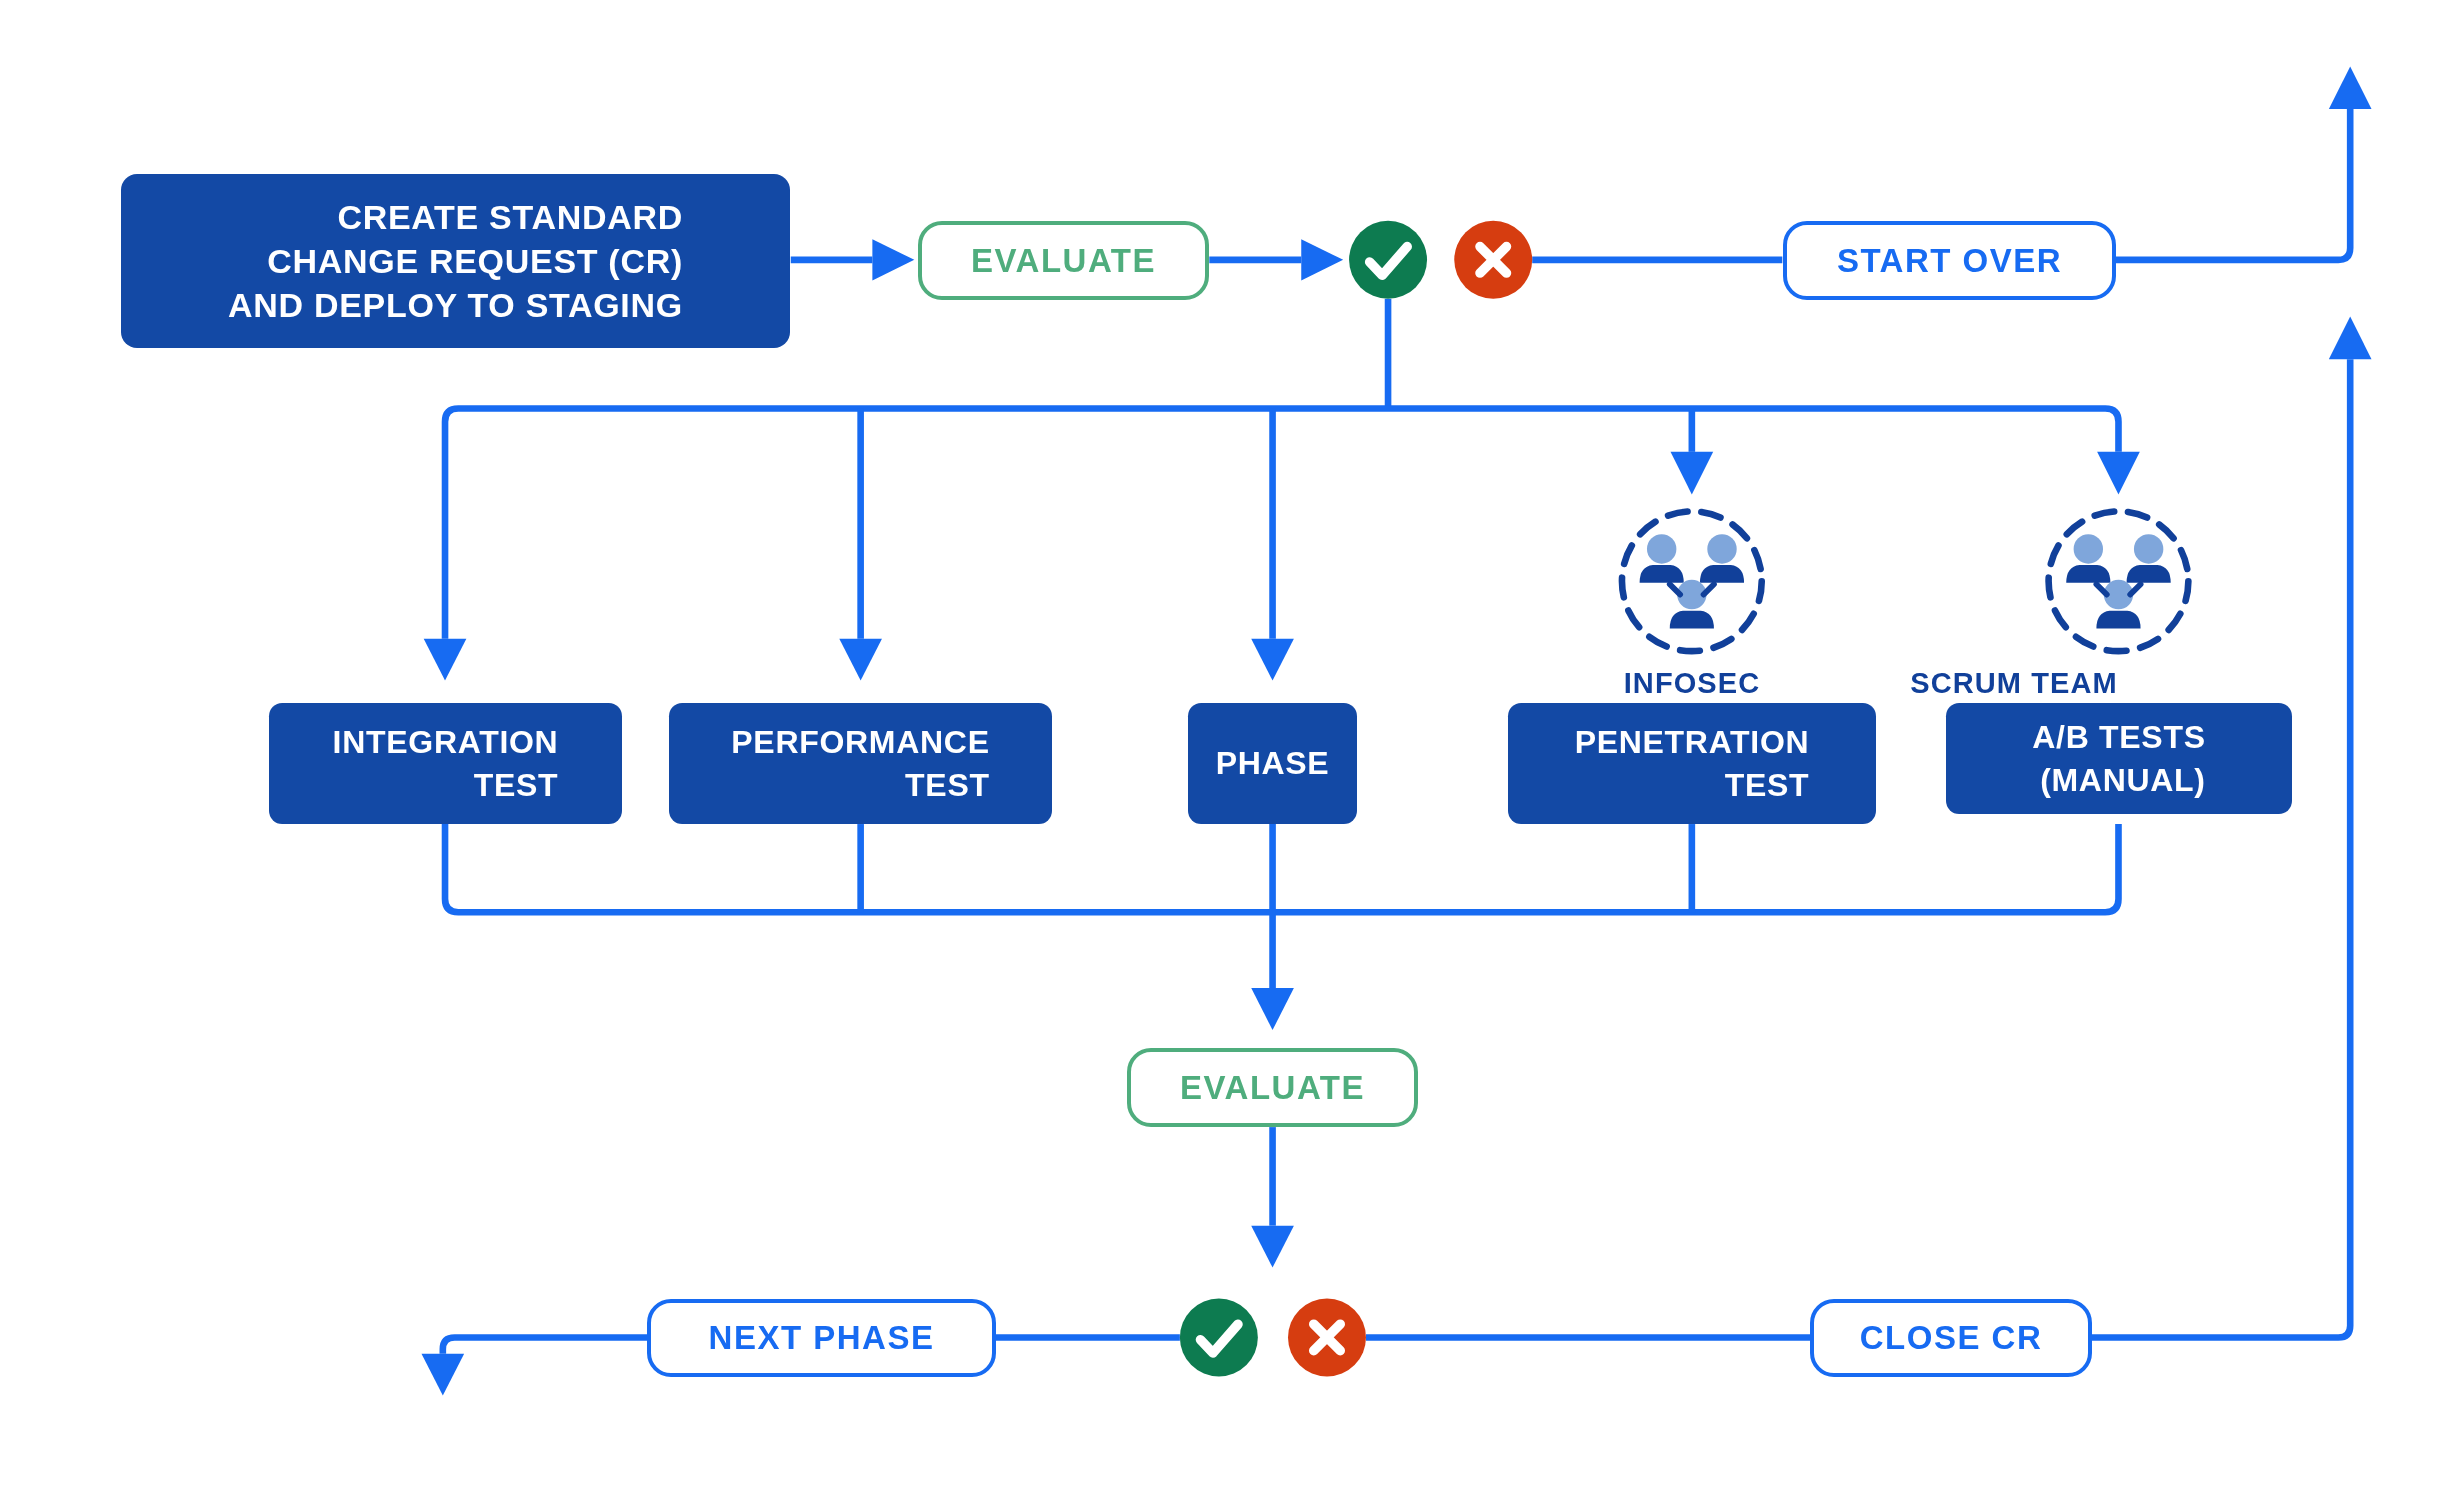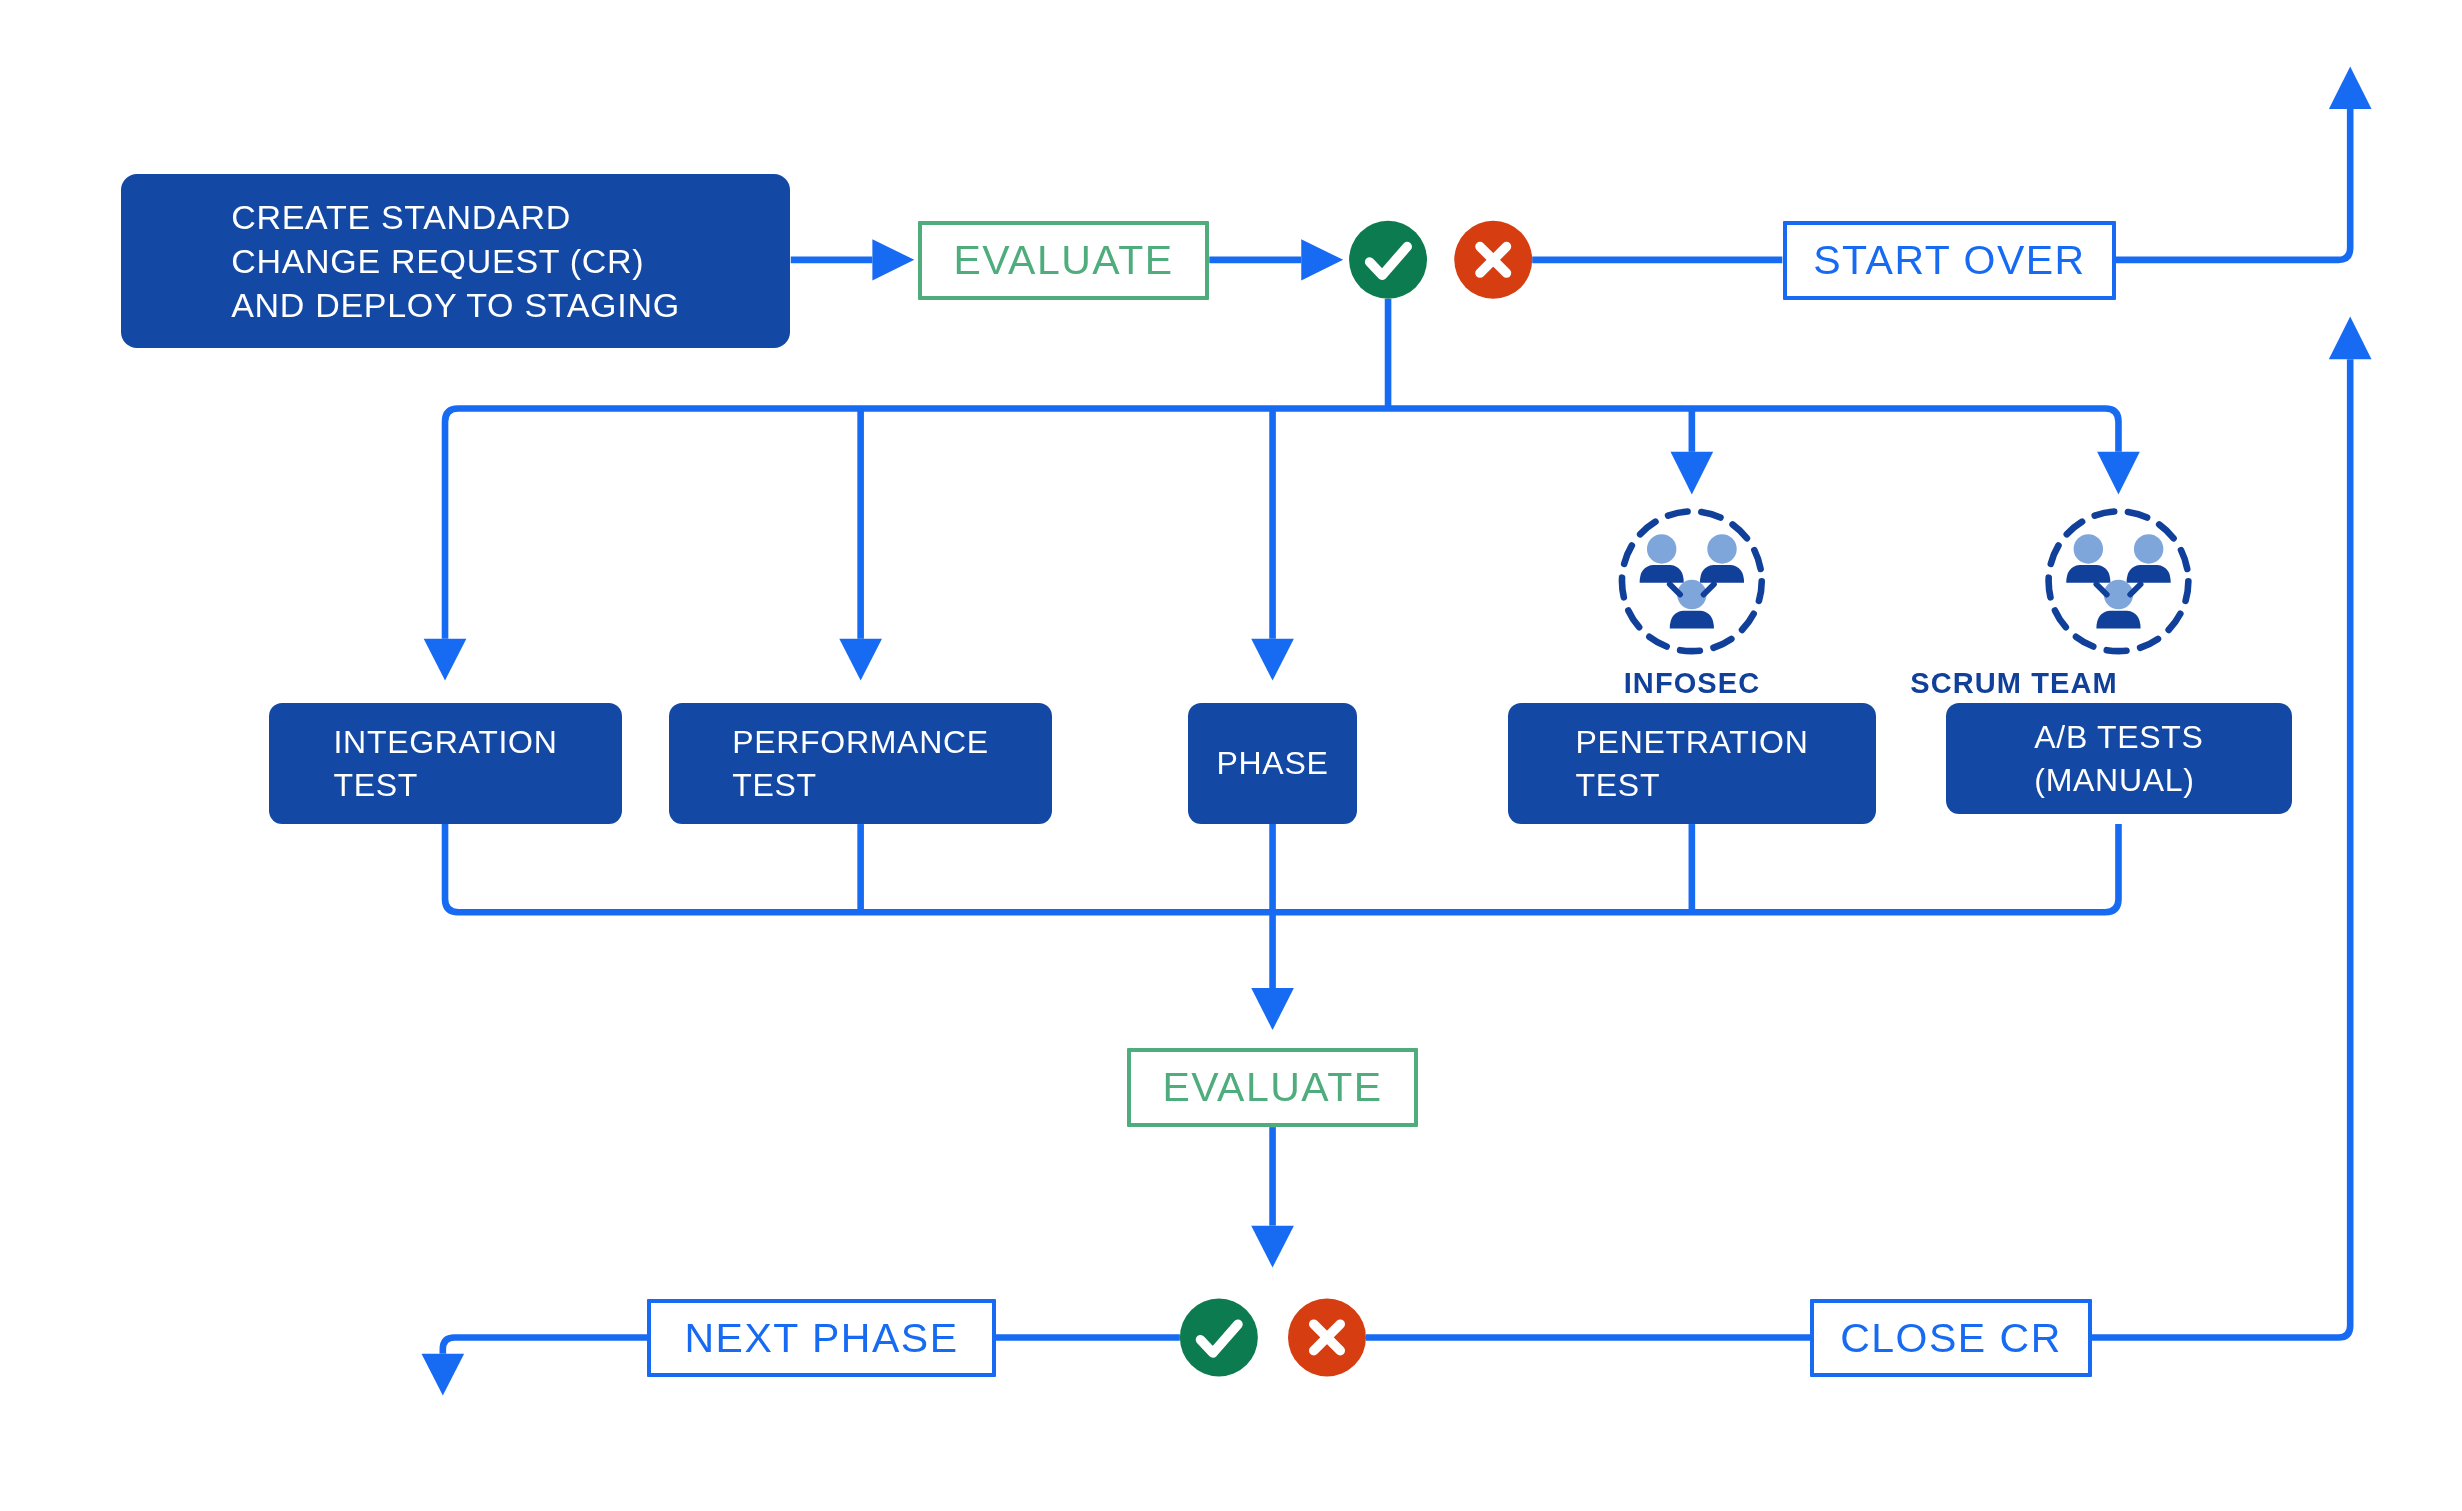--- a/index.html
+++ b/index.html
@@ -6,25 +6,25 @@
     --blue:#176BF2; --navy:#1349A5; --icon-navy:#11409A;
     --green-outline:#4FAD7D; --green-fill:#0D7B50; --red-fill:#D63D10;
     --head-blue:#7FA6DB; --bg:#FFFFFF;
   }
   *{margin:0;padding:0;box-sizing:border-box;}
   html,body{width:2462px;height:1512px;background:var(--bg);overflow:hidden;}
   body{font-family:"Liberation Sans", sans-serif;}
   #canvas{position:relative;width:2462px;height:1512px;background:var(--bg);}
   #wires{position:absolute;left:0;top:0;z-index:0;}
   .node{position:absolute;display:flex;align-items:center;justify-content:center;
-        text-align:left;font-weight:400;white-space:pre-line;z-index:2;}
+        text-align:right;font-weight:700;white-space:pre-line;z-index:2;}
   .node-primary{background:var(--navy);color:#fff;border-radius:13.2px;
         font-size:32px;line-height:1.32;letter-spacing:0.7px;}
   .node-start{border-radius:16px;font-size:34px;line-height:1.3;letter-spacing:0.7px;}
-  .node-outline{background:#fff;border-radius:1px;font-size:41px;letter-spacing:1.5px;}
+  .node-outline{background:#fff;border-radius:24px;font-size:33px;letter-spacing:1.5px;}
   .outline-green{border:4.4px solid var(--green-outline);color:var(--green-outline);}
   .outline-blue{border:4.4px solid var(--blue);color:var(--blue);}
   .team-label{position:absolute;display:flex;align-items:center;justify-content:center;
         color:var(--icon-navy);font-weight:700;font-size:29px;letter-spacing:1.1px;
         text-align:center;z-index:2;}
 </style>
 </head>
 <body>
 
 <div id="canvas">

